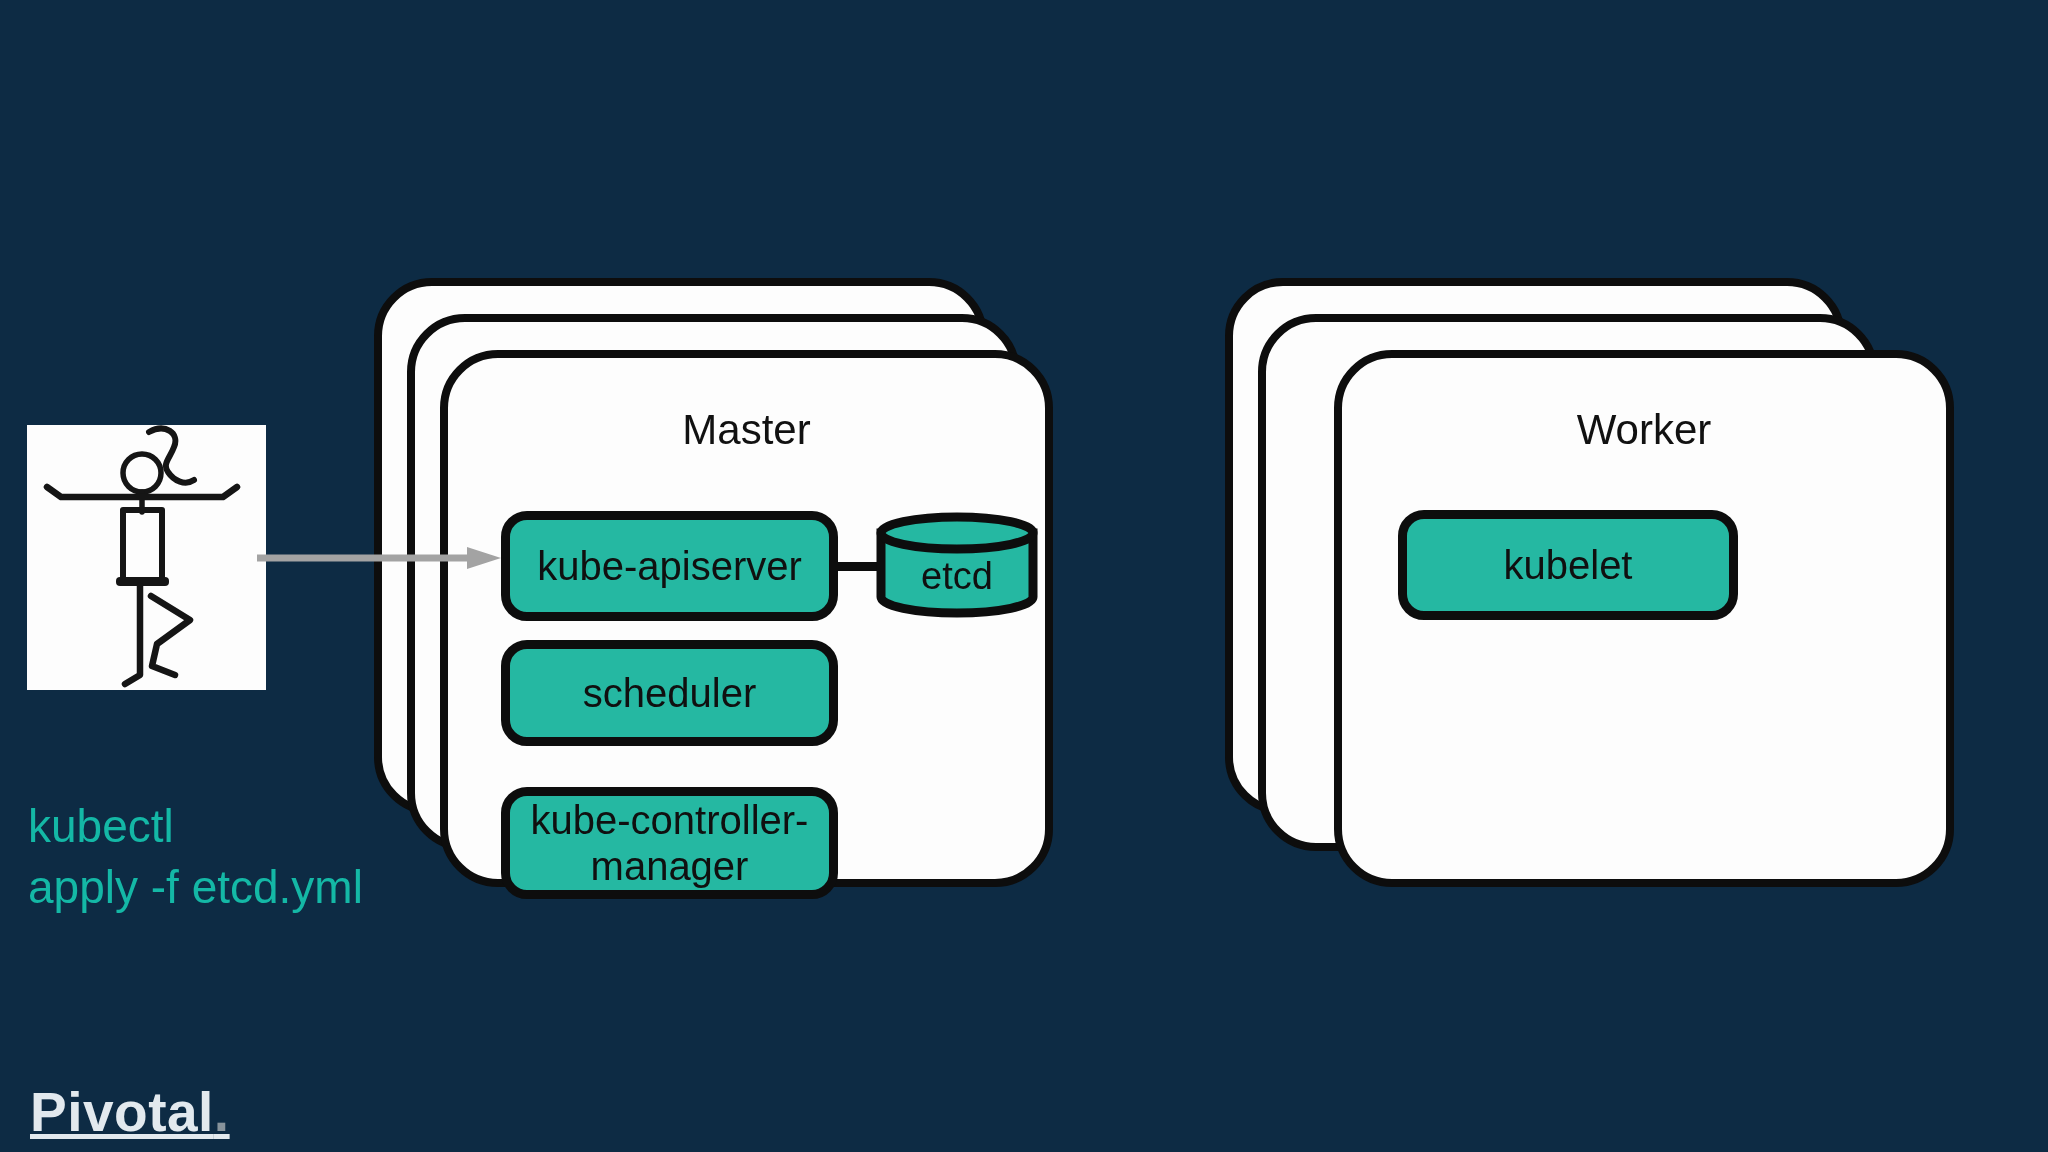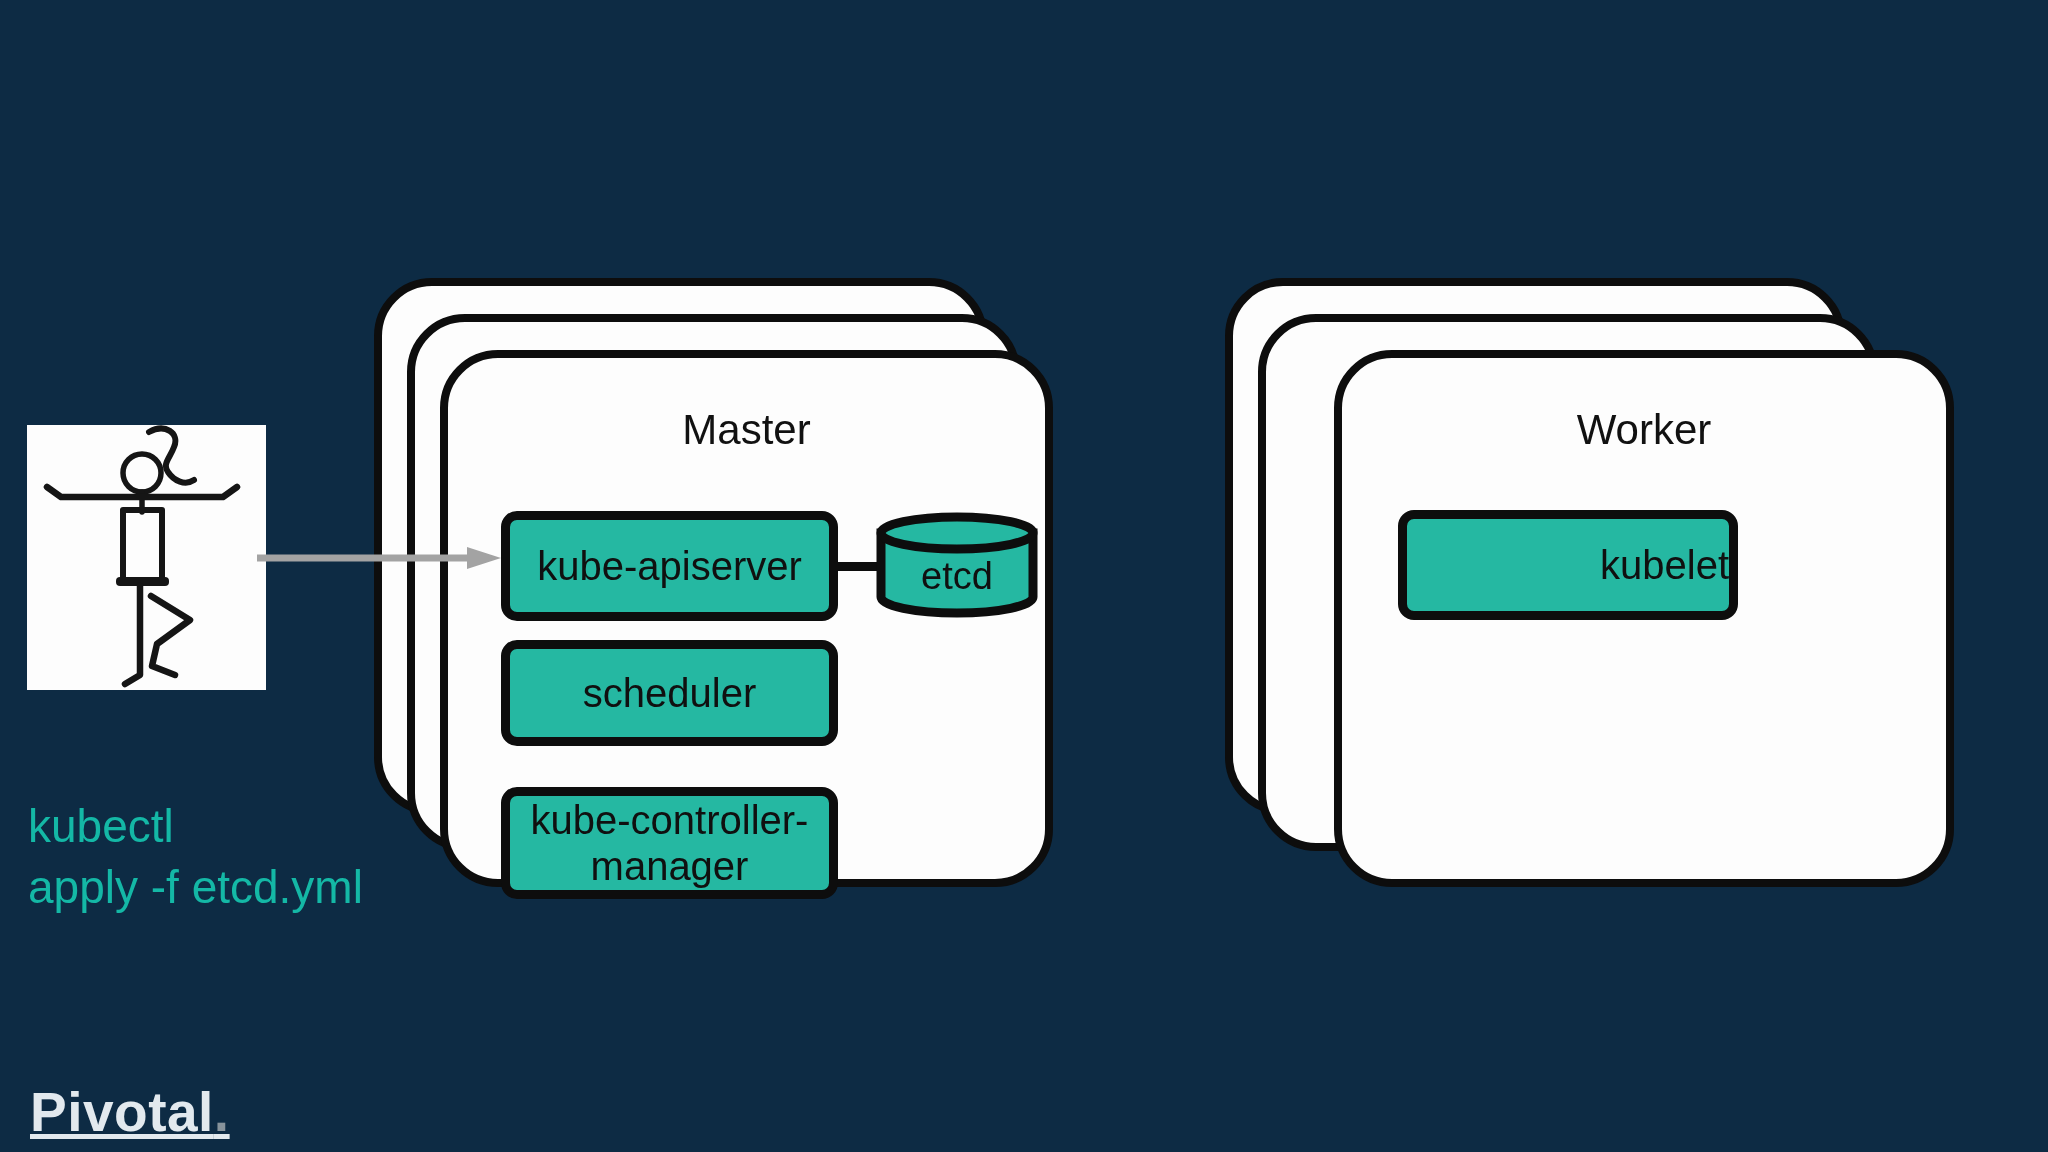--- a/index.html
+++ b/index.html
@@ -43,21 +43,21 @@
     top: 48px; left: 0; right: 0;
     text-align: center;
     font-size: 42px;
     color: #111;
   }
 
   .comp {
     position: absolute;
     background: #25b8a2;
     border: 9px solid #0d0d0d;
-    border-radius: 16px;
+    border-radius: 26px;
     box-sizing: border-box;
     display: flex;
     flex-direction: column;
     align-items: center;
     justify-content: center;
     font-size: 40px;
     line-height: 46px;
     color: #101010;
     text-align: center;
   }
@@ -153,21 +153,21 @@
       </div>
     </div>
   </div>
 
   <div class="worker-stack">
     <div class="card" style="left:1225px; top:278px;"></div>
     <div class="card" style="left:1258px; top:314px;"></div>
     <div class="card" style="left:1291px; top:350px;margin-left:43px;">
       <div class="node-title">Worker</div>
 
-      <div class="comp" style="left:56px; top:152px; width:340px; height:110px;align-items:flex-end;">
+      <div class="comp" style="left:56px; top:152px; width:340px; height:110px;">
         <span>kubelet</span>
       </div>
     </div>
   </div>
 
   <div class="command-text">
     <div>kubectl</div>
     <div>apply -f etcd.yml</div>
   </div>
 

